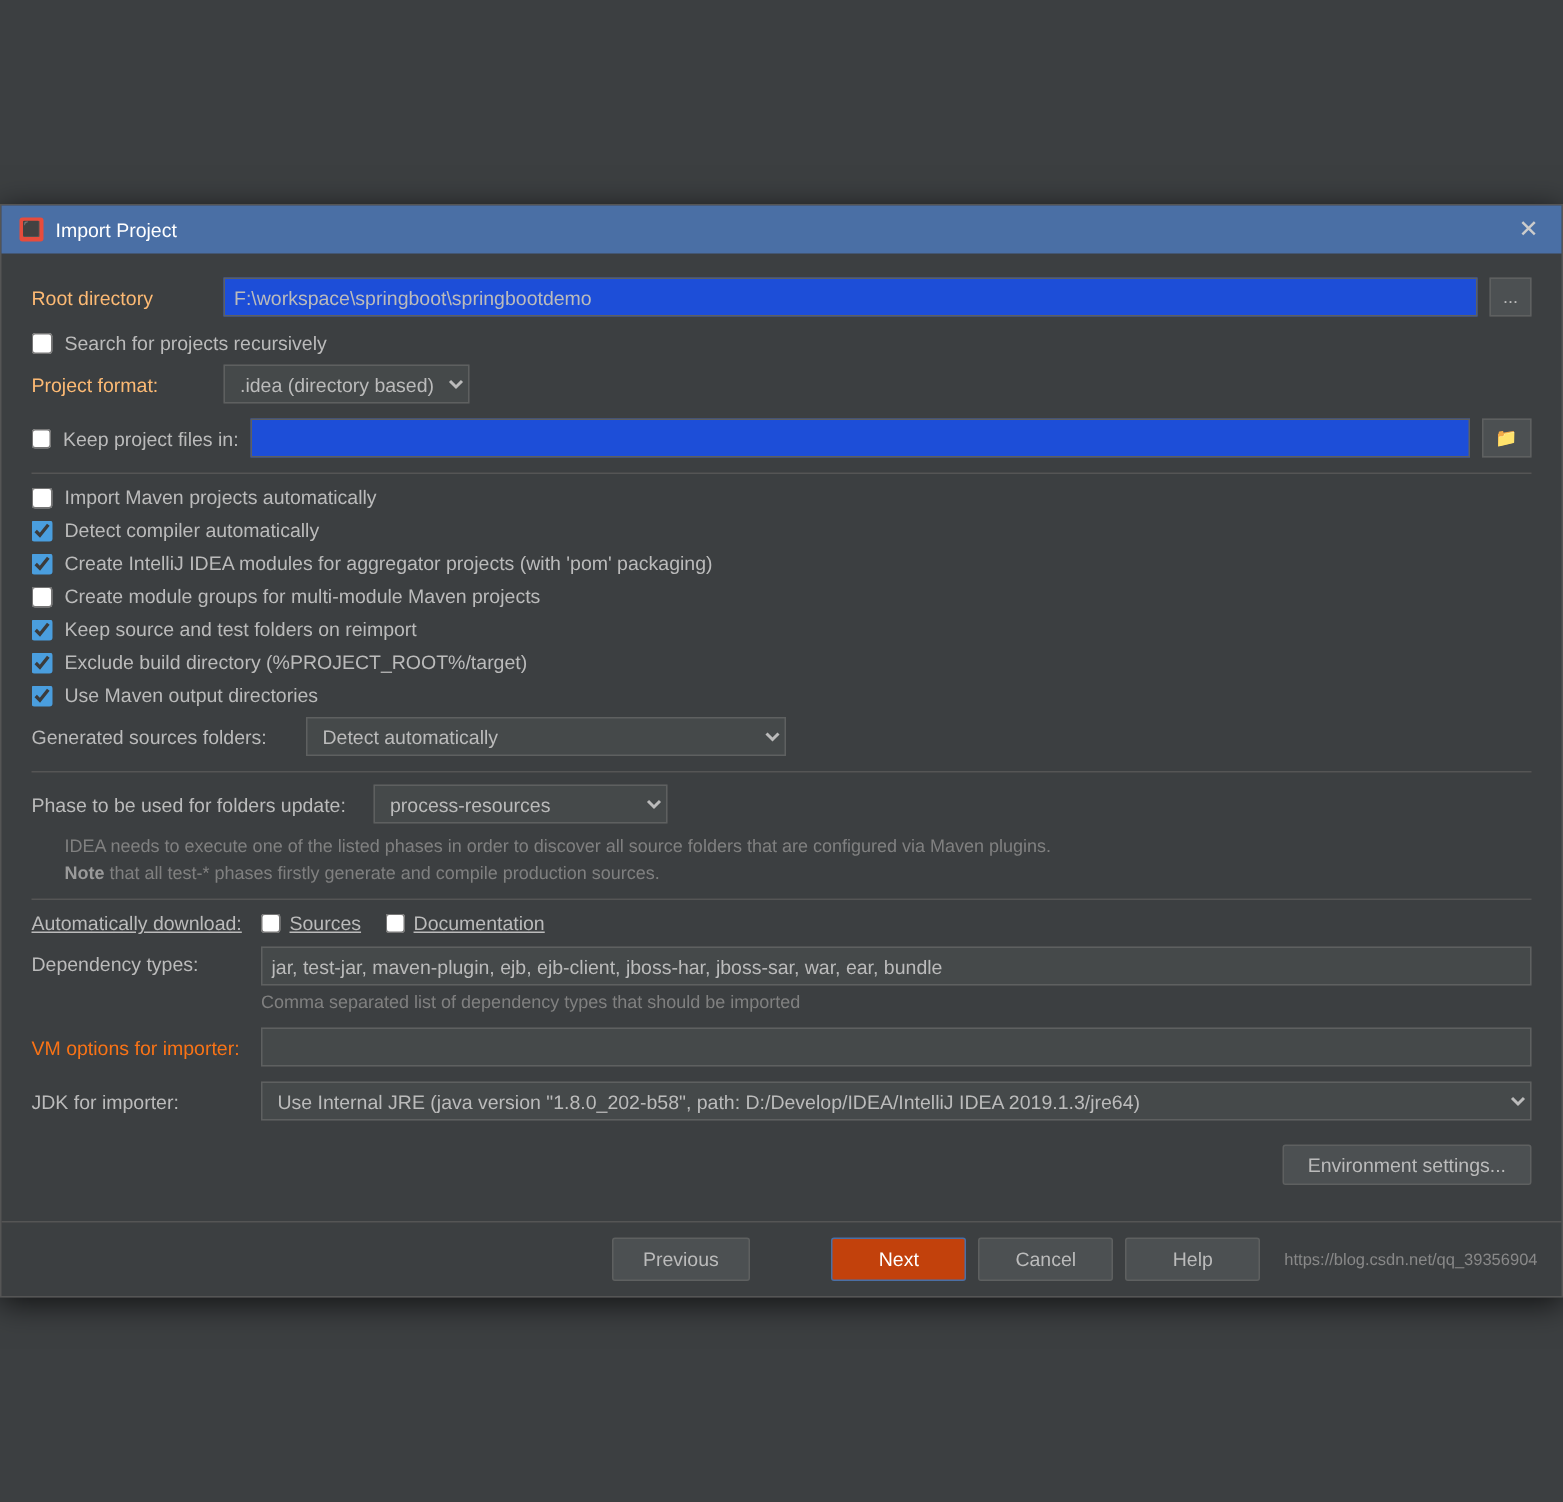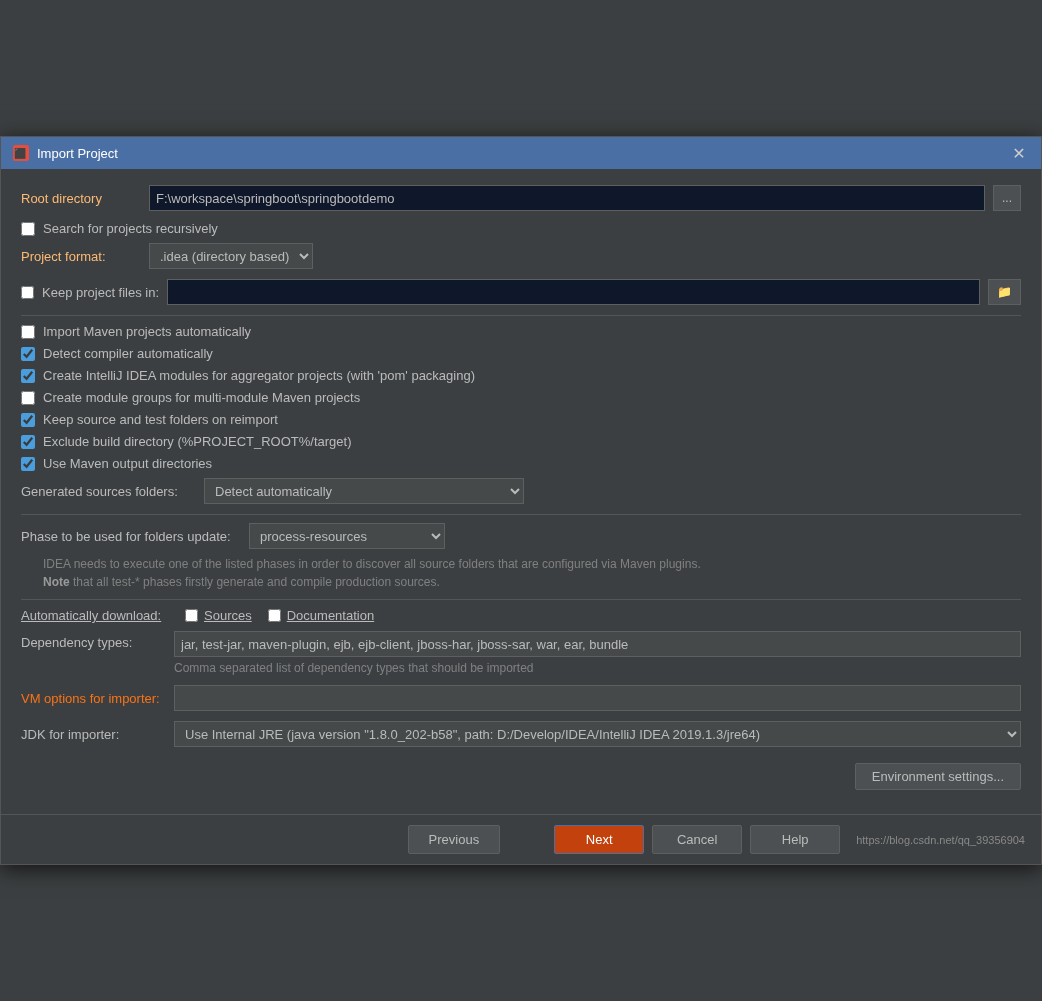--- a/index.html
+++ b/index.html
@@ -70,21 +70,21 @@
       margin-bottom: 10px;
       gap: 8px;
     }
     .label {
       color: #fdba74;
       white-space: nowrap;
       min-width: 120px;
     }
     .text-input {
       flex: 1;
-      background: #0f172a;
+      background: #1d4ed8;
       border: 1px solid #5e6060;
       color: #bbbbbb;
       padding: 3px 6px;
       height: 26px;
       outline: none;
       font-size: 13px;
     }
     .browse-btn {
       background: #4c5052;
       border: 1px solid #5e6060;
@@ -147,21 +147,20 @@
       text-decoration: underline;
     }
     .auto-download-label {
       color: #bbbbbb;
       min-width: 145px;
     }
     .auto-download-options {
       display: flex;
       align-items: center;
       gap: 16px;
-      margin-left: 11px;
     }
     .checkbox-option {
       display: flex;
       align-items: center;
       gap: 6px;
     }
     .dep-types-row {
       display: flex;
       align-items: flex-start;
       margin-bottom: 4px;

